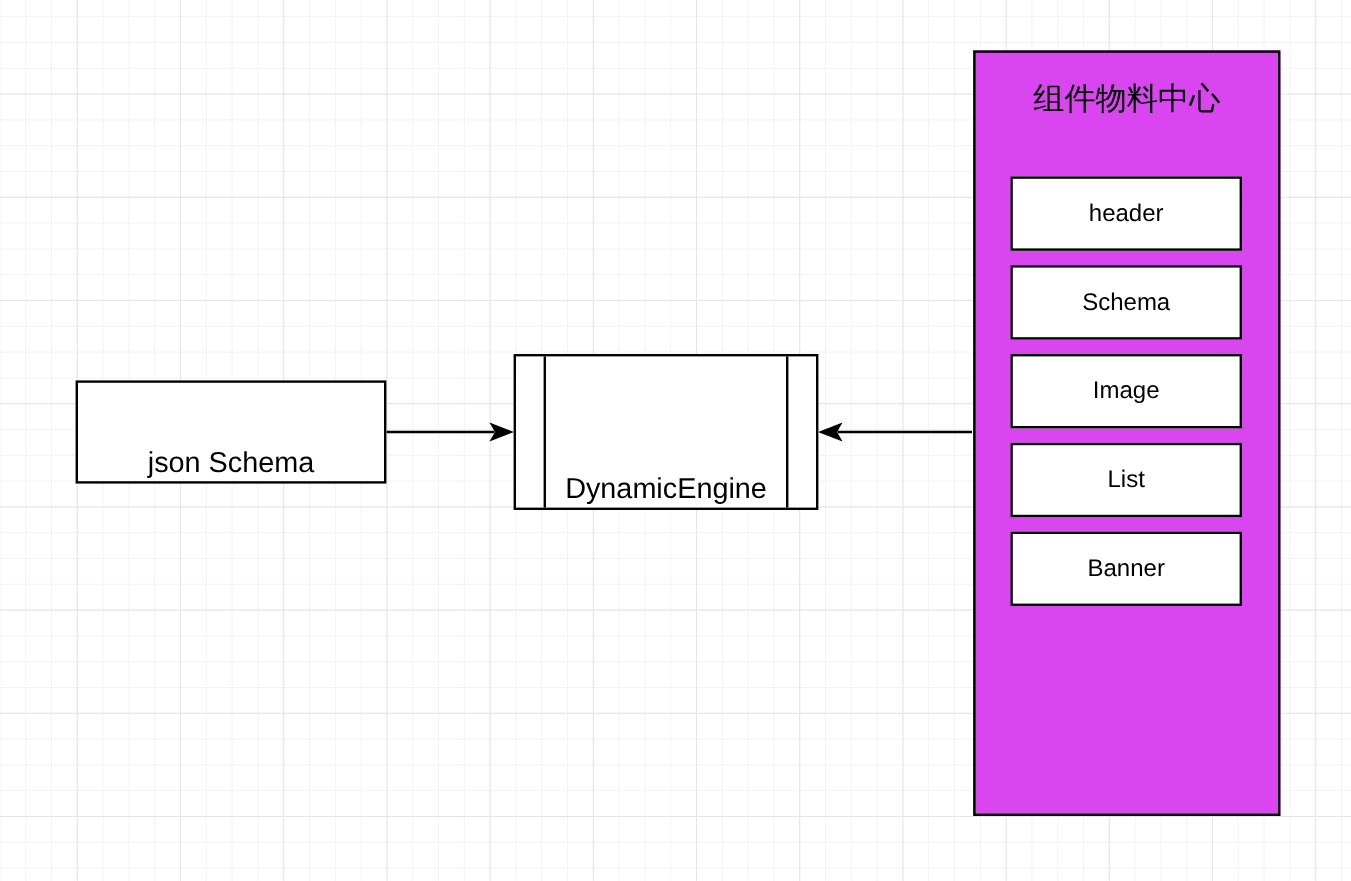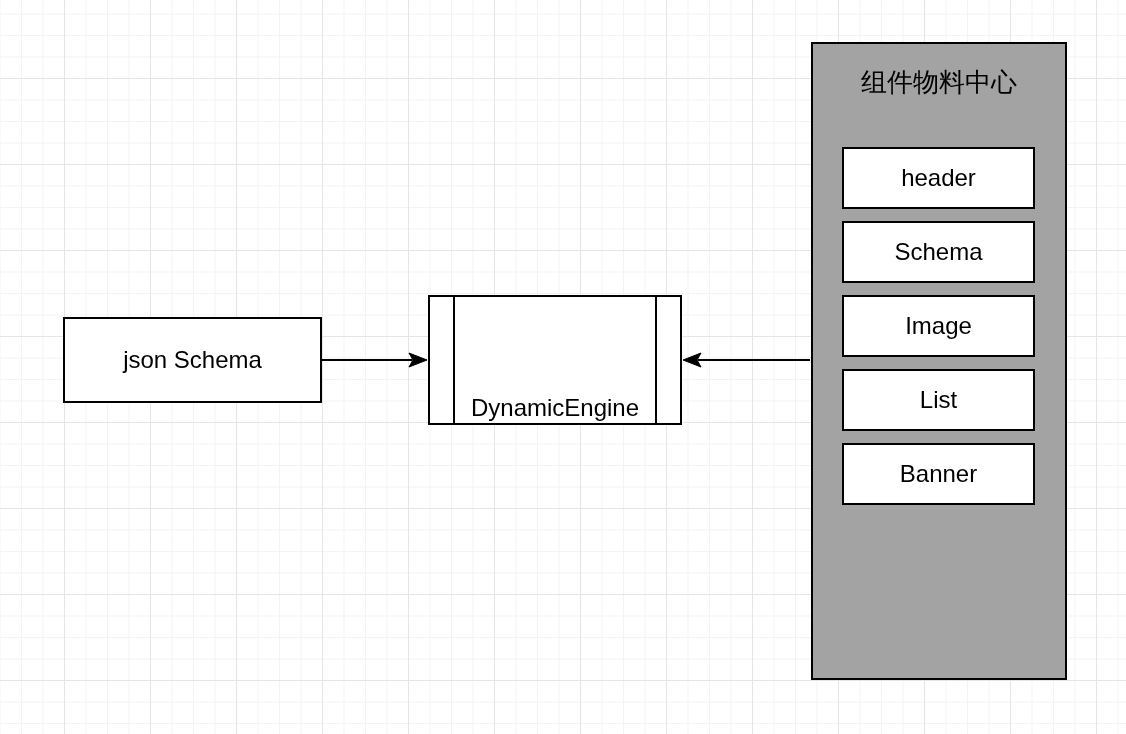--- a/index.html
+++ b/index.html
@@ -20,45 +20,45 @@
   .edges { position: absolute; inset: 0; pointer-events: none; }
 
   .node {
     position: absolute;
     background: #ffffff;
     border: 2px solid #000000;
     display: flex; align-items: center; justify-content: center;
     box-sizing: border-box;
     font-size: 24px; line-height: 1.2; white-space: nowrap;
   }
-  .json-schema { left: 63px; top: 317px; width: 259px; height: 86px; }
+  .json-schema { left: 63px; top: 317px; width: 259px; height: 86px; align-items: flex-end; }
 
   .engine { left: 428px; top: 295px; width: 254px; height: 130px; align-items: flex-end; }
   .engine .bar {
     position: absolute; top: 0; bottom: 0; width: 2px; background: #000;
   }
   .engine .bar-left  { left: 23px; }
   .engine .bar-right { right: 23px; }
 
   .container-node {
     position: absolute; left: 811px; top: 42px; width: 256px; height: 638px;
-    background: #a3a3a3; border: 2px solid #000000; box-sizing: border-box;
+    background: #d946ef; border: 2px solid #000000; box-sizing: border-box;
   }
   .container-title {
     position: absolute; top: 20px; left: 0; right: 0;
     text-align: center; font-size: 26px; line-height: 36px; white-space: nowrap;
   }
   .stack {
     position: absolute; top: 103px; left: 29px; width: 193px;
   }
   .item {
     height: 62px; margin-bottom: 12px;
     background: #ffffff; border: 2px solid #000000; box-sizing: border-box;
     display: flex; align-items: center; justify-content: center;
-    font-size: 24px; white-space: nowrap;
+    font-size: 20px; white-space: nowrap;
   }
 </style>
 </head>
 <body>
 
 <div class="canvas">
 
   <svg class="edges" width="1126" height="734" viewBox="0 0 1126 734">
     <g>
       <line x1="322" y1="360" x2="412" y2="360" stroke="#000" stroke-width="2"></line>

